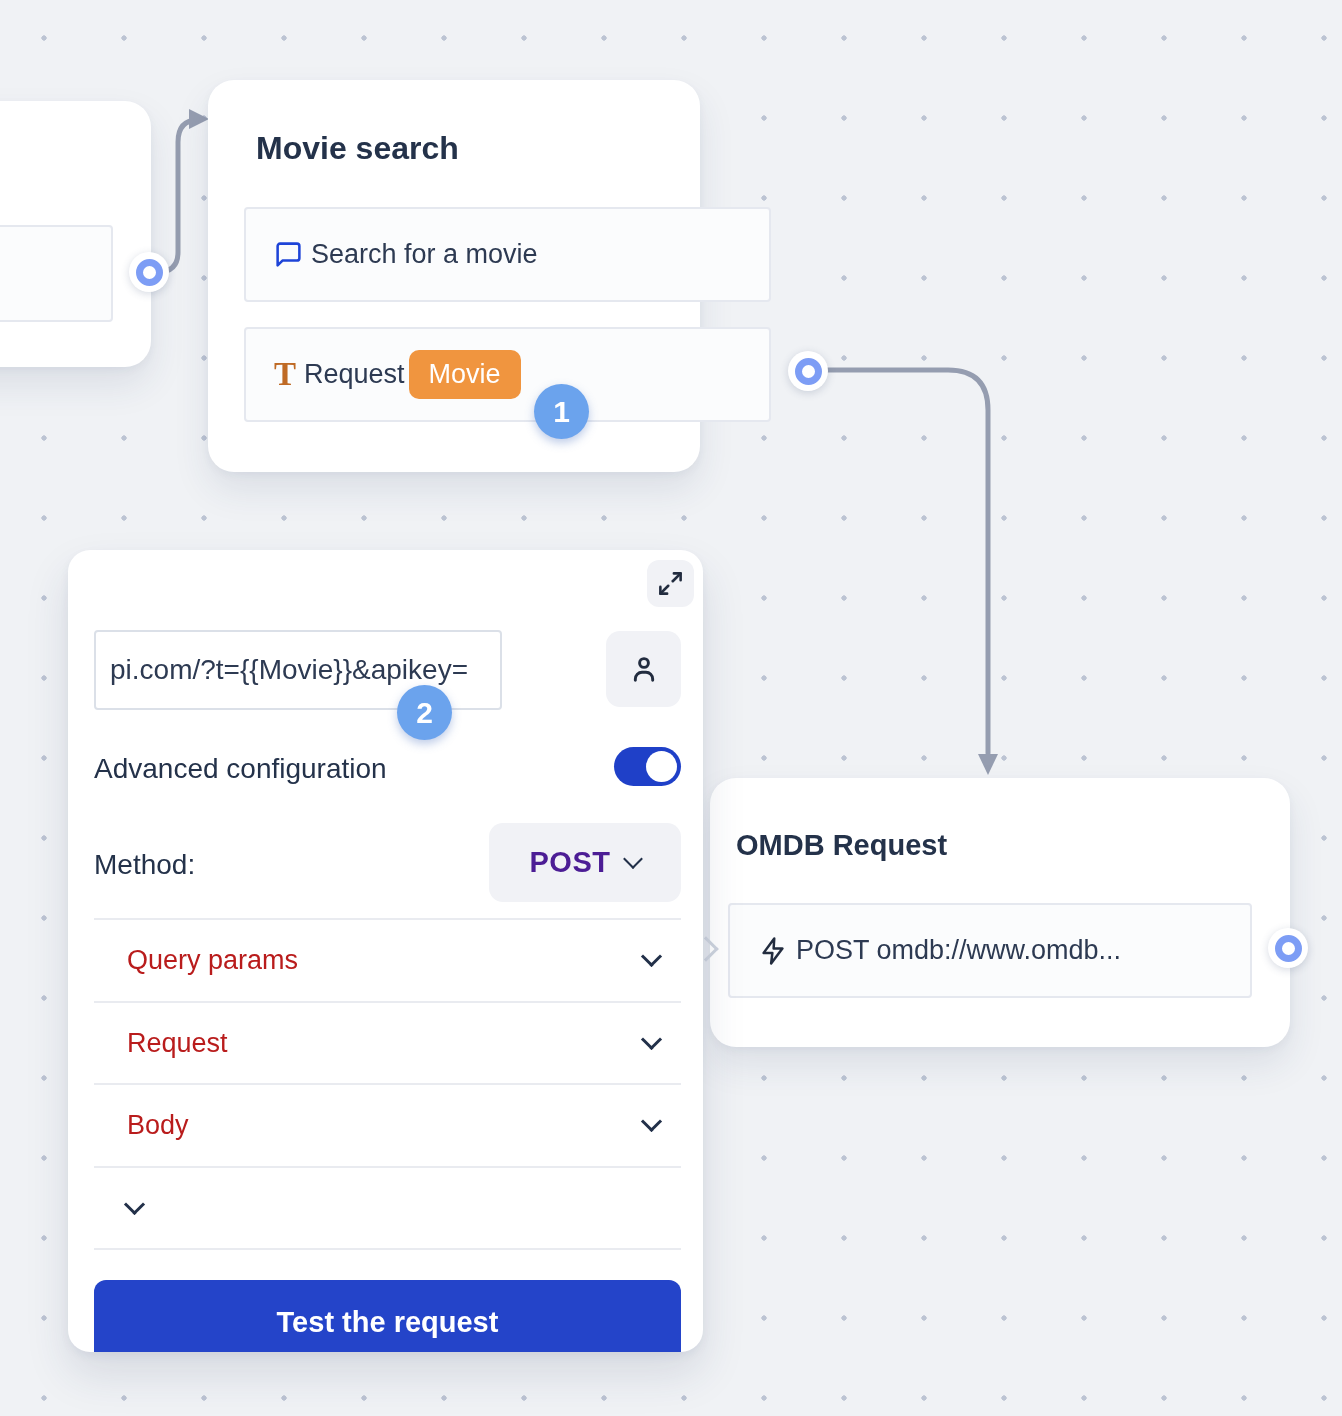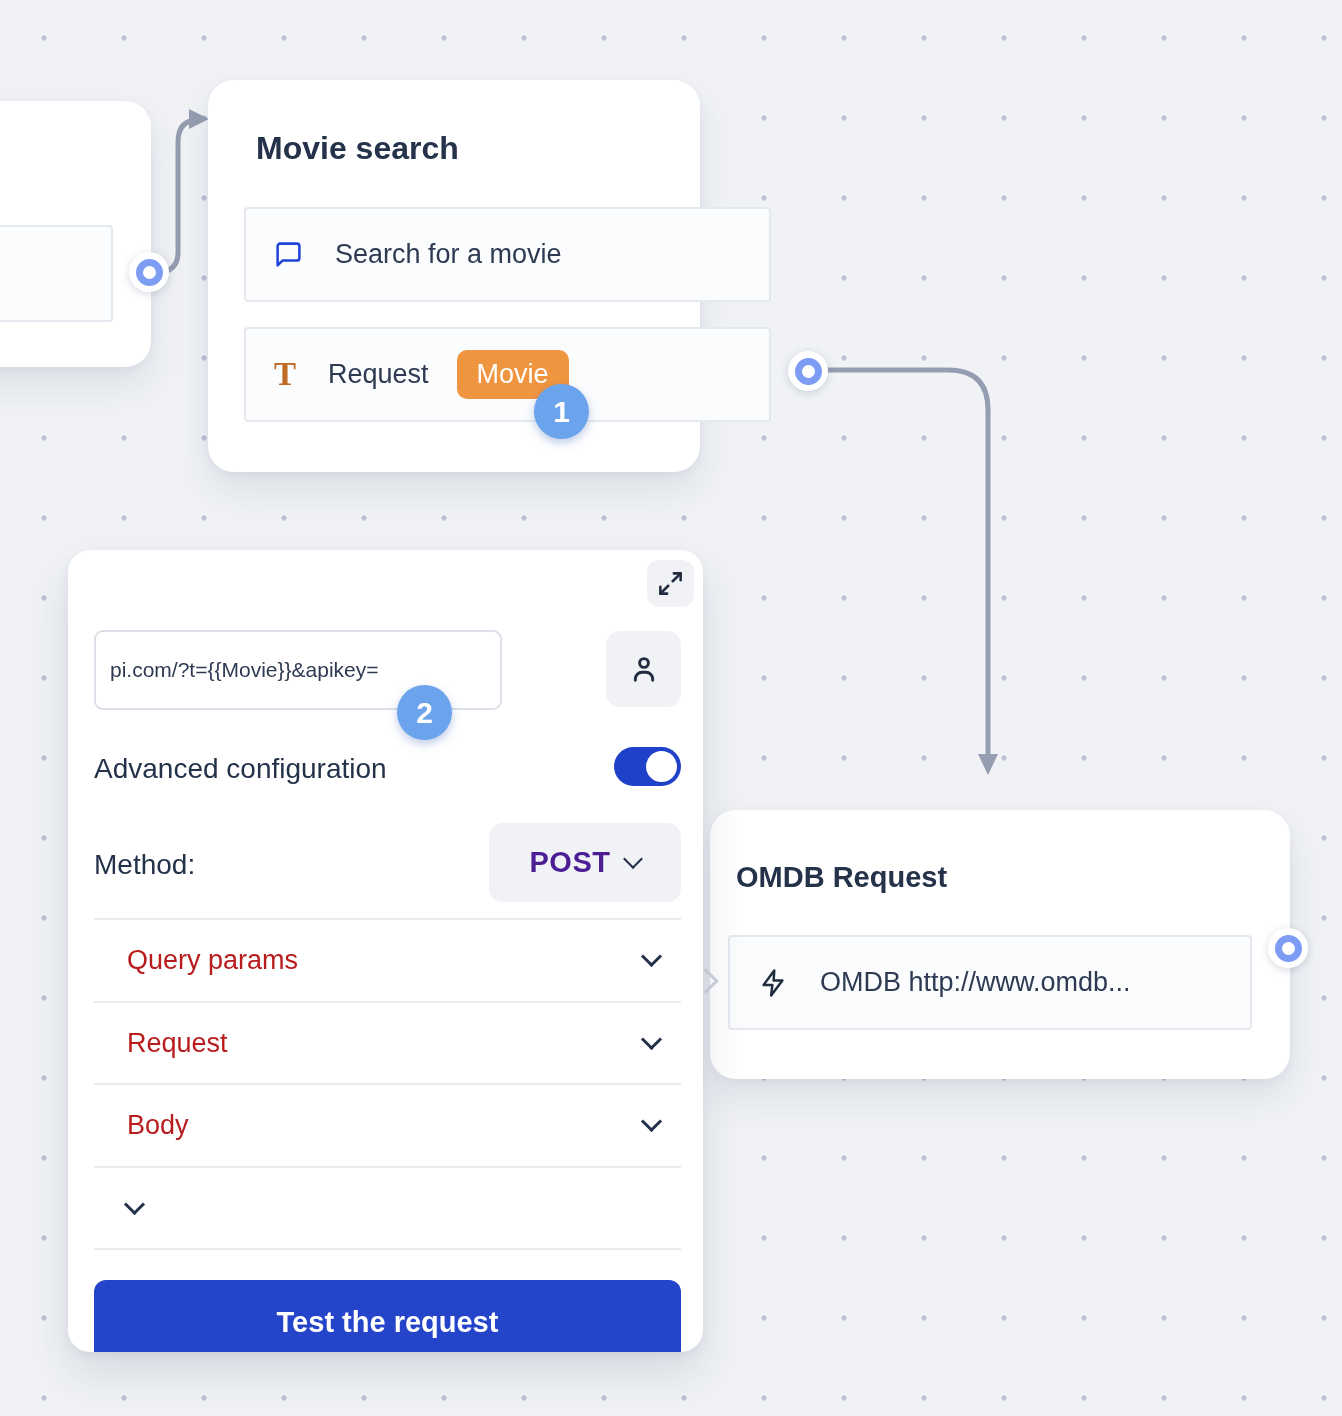--- a/index.html
+++ b/index.html
@@ -8,36 +8,36 @@
     position:relative;width:1342px;height:1416px;overflow:hidden;
     background-color:#f0f2f5;
     background-image:radial-gradient(circle,#bcc4d3 2.4px,rgba(188,196,211,0) 2.9px);
     background-size:80px 80px;background-position:4px -2px;
   }
   svg.connectors{position:absolute;left:0;top:0;z-index:1;pointer-events:none;}
   .card{position:absolute;background:#ffffff;border-radius:26px;z-index:2;
     box-shadow:0 18px 36px rgba(35,55,95,.10),0 3px 8px rgba(35,55,95,.05);}
   .node-title{position:absolute;color:#24324a;font-weight:700;}
   .node-row{position:absolute;background:#fbfcfd;border:2px solid #e5e8ef;border-radius:4px;
-    display:flex;align-items:center;box-sizing:border-box;padding:0 28px;gap:32px;}
+    display:flex;align-items:center;box-sizing:border-box;padding:0 28px;gap:8px;}
   .node-row .row-label{color:#2d3a52;font-size:27px;white-space:nowrap;}
   .chip{background:#f0953f;color:#ffffff;border-radius:10px;padding:9px 20px;font-size:27px;}
   .t-glyph{font-family:"Liberation Serif",serif;font-weight:700;color:#bf6a25;font-size:33px;line-height:1;}
   .port{position:absolute;width:40px;height:40px;border-radius:50%;background:#fff;z-index:6;
     box-shadow:0 2px 8px rgba(50,70,110,.20);display:flex;align-items:center;justify-content:center;}
   .port .ring{width:27px;height:27px;border-radius:50%;border:7.5px solid #7d9df5;background:#fff;box-sizing:border-box;}
   .step-badge{position:absolute;width:55px;height:55px;border-radius:50%;background:#6ba3ed;z-index:7;
     color:#fff;font-size:30px;font-weight:700;display:flex;align-items:center;justify-content:center;
     box-shadow:0 4px 10px rgba(70,110,190,.35);}
   .panel{position:absolute;left:68px;top:550px;width:635px;height:802px;background:#fff;border-radius:22px;
     z-index:5;overflow:hidden;box-shadow:0 22px 44px rgba(35,55,95,.13),0 4px 10px rgba(35,55,95,.06);}
   .icon-btn{position:absolute;background:#f1f2f6;border-radius:12px;display:flex;align-items:center;justify-content:center;}
   .url-input{position:absolute;left:26px;top:80px;width:408px;height:80px;box-sizing:border-box;
-    border:2px solid #dbe0e8;border-radius:9px;font-family:"Liberation Sans",sans-serif;
-    font-size:21px;color:#2d3a52;padding:0 14px;outline:none;background:#fff;}
+    border:2px solid #dbe0e8;border-radius:4px;font-family:"Liberation Sans",sans-serif;
+    font-size:28px;color:#2d3a52;padding:0 14px;outline:none;background:#fff;}
   .panel-label{position:absolute;color:#24324a;font-size:28px;}
   .toggle{position:absolute;left:546px;top:197px;width:67px;height:39px;border-radius:20px;background:#1f40c8;}
   .toggle .knob{position:absolute;right:4px;top:4px;width:31px;height:31px;border-radius:50%;background:#fff;}
   .dropdown{position:absolute;left:421px;top:273px;width:192px;height:79px;background:#f1f2f6;border-radius:14px;
     display:flex;align-items:center;justify-content:center;gap:16px;}
   .dropdown .dd-value{color:#4c1d95;font-size:29px;font-weight:700;letter-spacing:.5px;}
   .chev{display:inline-block;width:12px;height:12px;border-right:3px solid #223049;border-bottom:3px solid #223049;
     transform:rotate(45deg);margin-top:-8px;}
   .section{position:absolute;left:26px;width:587px;height:83px;border-top:2px solid #e9ebf0;
     display:flex;align-items:center;justify-content:space-between;box-sizing:border-box;padding:0 22px 0 33px;}
@@ -79,28 +79,28 @@
       <span class="t-glyph">T</span>
       <span class="row-label">Request</span>
       <span class="chip" style="margin-left:-4px;">Movie</span>
     </div>
   </div>
   <div class="step-badge" style="left:534px;top:384px;">1</div>
   <div class="port" style="left:788px;top:351px;">
       <span class="ring"></span>
     </div>
 
-  <div class="card" style="left:710px;top:778px;width:580px;height:269px;margin-top:32px;">
+  <div class="card" style="left:710px;top:778px;width:580px;height:269px;">
     <div class="node-title" style="left:26px;top:51px;font-size:29px;">OMDB Request</div>
     <span class="in-caret" style="left:-13px;top:162px;"></span>
     <div class="node-row" style="left:18px;top:125px;width:524px;height:95px;">
       <svg width="30" height="30" viewBox="0 0 24 24">
         <polygon points="13 2 4.5 13.5 11.5 13.5 10.5 22 19.5 10 12.5 10" fill="none" stroke="#222c3f" stroke-width="2" stroke-linejoin="round"></polygon>
       </svg>
-      <span class="row-label">OMDB http://www.omdb...</span>
+      <span class="row-label">POST omdb://www.omdb...</span>
     </div>
   </div>
   <div class="port" style="left:1268px;top:928px;">
       <span class="ring"></span>
     </div>
 
   <div class="panel">
     <div class="icon-btn" style="left:579px;top:10px;width:47px;height:47px;">
       <svg width="27" height="27" viewBox="0 0 24 24" fill="none" stroke="#222c3f" stroke-width="2.3" stroke-linecap="round" stroke-linejoin="round">
         <polyline points="15 3 21 3 21 9"></polyline>

